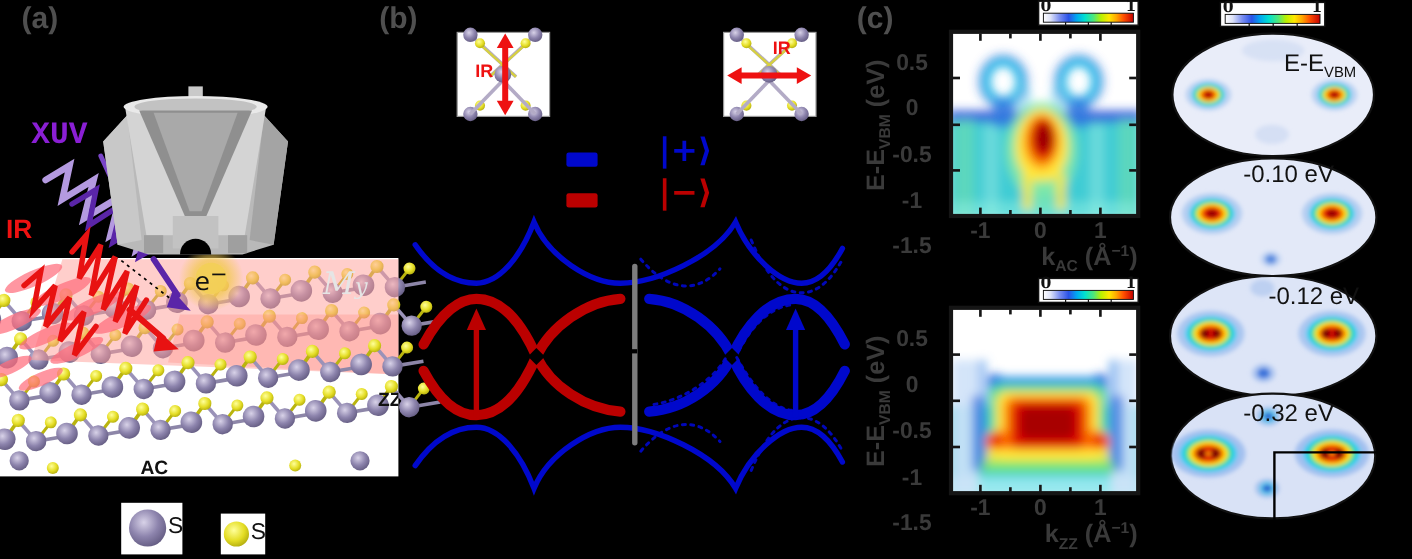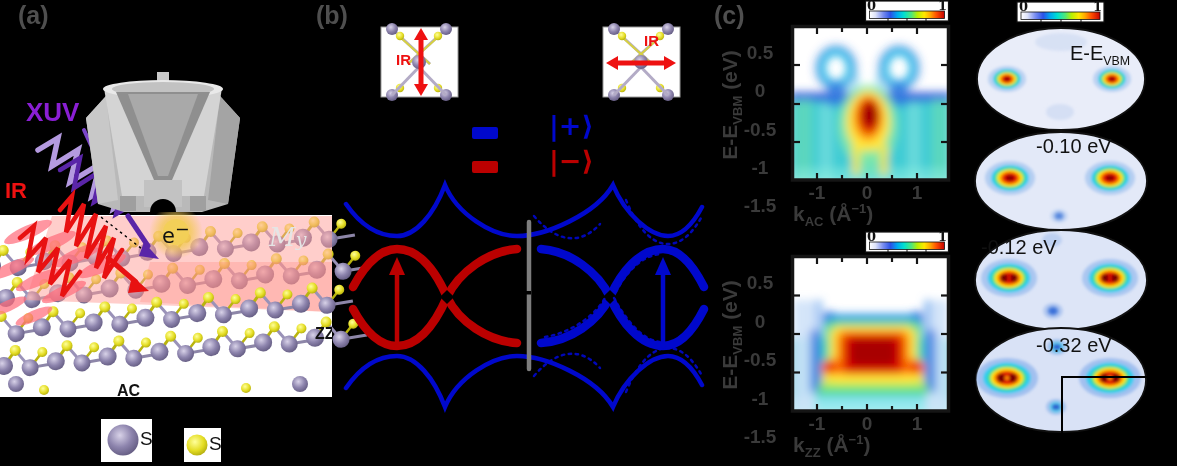--- a/index.html
+++ b/index.html
@@ -1,38 +1,38 @@
 <!DOCTYPE html>
 <html><head>
 <meta charset="utf-8">
 <style>
   html,body{margin:0;padding:0;background:#000;}
   .stage{position:relative;width:1177px;height:466px;background:#000;overflow:hidden;
          font-family:"Liberation Sans",sans-serif;}
   .t{position:absolute;white-space:nowrap;line-height:1.05;}
   .panel-label{font-size:25px;font-weight:bold;color:#4f4f4f;}
-  .xuv{font-size:26px;font-weight:bold;color:#8a1fd4;}
+  .xuv{font-size:26px;font-weight:bold;color:#8a1fd4;font-family:Liberation Mono, monospace;}
   .irlab{font-size:22px;font-weight:bold;color:#ee1111;}
   .elabel{font-size:21px;color:#111;font-family:"DejaVu Sans",sans-serif;}
   .mirror{color:#e5e5e5;font-family:"DejaVu Serif",serif;font-style:italic;}
   .mirror .m{font-size:26px;}
   .mirror .y{font-size:19px;}
   .cryst{font-size:16px;color:#111;font-weight:bold;}
   .atomlab{font-size:19px;color:#111;}
   .inset-ir{font-size:15px;font-weight:bold;color:#ee1111;}
   .ket{font-size:27px;font-weight:bold;font-family:"DejaVu Sans",sans-serif;}
   .ket.plus{color:#0008cc;} .ket.minus{color:#bb0000;}
   .cbl{font-size:13px;font-weight:bold;color:#111;font-family:"DejaVu Serif",serif;}
   .tick{font-size:19px;font-weight:bold;color:#3a3a3a;}
   .ytick{width:56px;text-align:center;margin-top:28px;}
   .xtick{width:40px;text-align:center;}
   .axlab{font-size:21px;font-weight:bold;color:#3a3a3a;}
   .axlab sub{font-size:0.62em;} .axlab sup{font-size:0.62em;}
   .ylab{width:170px;text-align:center;transform:rotate(-90deg);transform-origin:center;}
-  .klab{width:155px;text-align:left;}
+  .klab{width:155px;text-align:right;}
   .maplab{font-size:20px;color:#111;}
   .maplab sub{font-size:0.62em;}
   .clipbox{position:absolute;overflow:hidden;}
 </style>
 </head>
 <body>
 
 <div class="stage">
 
 <svg width="1177" height="466" style="position:absolute;left:0;top:0">
@@ -590,16 +590,16 @@
 <div class="t tick ytick" style="left:732px;top:361px">-1</div>
 <div class="t tick ytick" style="left:732px;top:399px">-1.5</div>
 <div class="t tick xtick" style="left:797px;top:414px">-1</div>
 <div class="t tick xtick" style="left:847px;top:414px">0</div>
 <div class="t tick xtick" style="left:897px;top:414px">1</div>
 <div class="t axlab ylab" style="left:647px;top:322px"><span>E-E</span><sub>VBM</sub><span> (eV)</span></div>
 <div class="t axlab klab" style="left:793px;top:433px"><span>k</span><sub>ZZ</sub><span> (Å</span><sup>−1</sup><span>)</span></div>
 
 <div class="t maplab" style="left:1070px;top:43px"><span>E-E</span><sub>VBM</sub></div>
 <div class="t maplab" style="left:1036px;top:136px">-0.10 eV</div>
-<div class="t maplab" style="left:981px;top:237px">-0.12 eV</div>
+<div class="t maplab" style="left:1057px;top:237px">-0.12 eV</div>
 <div class="t maplab" style="left:1036px;top:335px">-0.32 eV</div>
 
 </div>
 
 </body></html>

